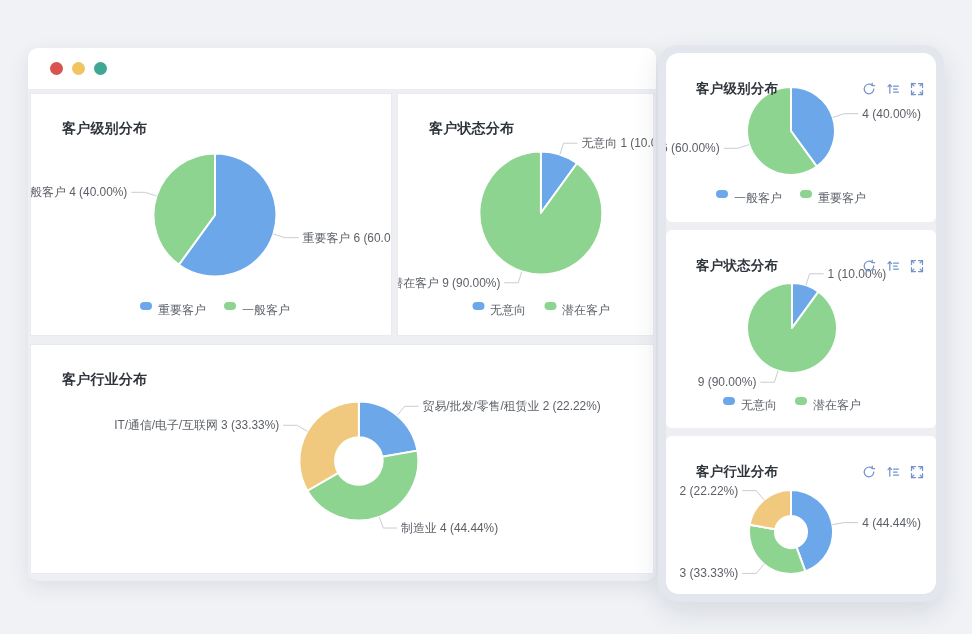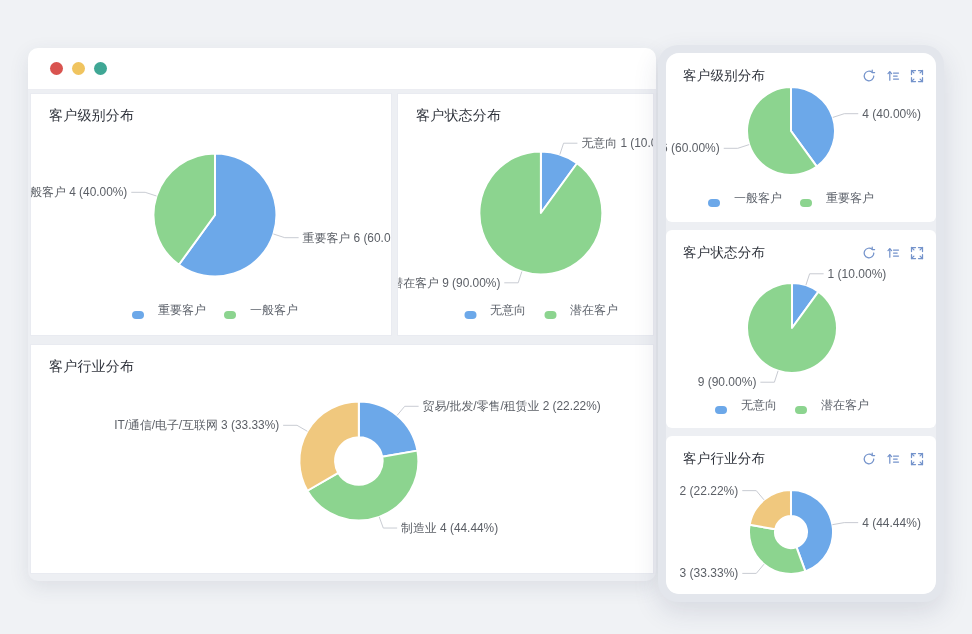--- a/index.html
+++ b/index.html
@@ -23,29 +23,29 @@
   .dot.yellow{background:var(--tl_yellow);}
   .dot.green{background:var(--tl_green);}
   .content{position:relative;height:490px;}
   .panel{
     position:absolute;background:#fff;border:1px solid #e9ebf1;box-sizing:border-box;
   }
   #p-main-level{left:2px;top:3px;width:362px;height:243px;}
   #p-main-status{left:369px;top:3px;width:257px;height:243px;}
   #p-main-industry{left:2px;top:254px;width:624px;height:230px;}
   .panel h3,.spanel h3{
-    margin:3px;font-size:14px;font-weight:400;color:#30343d;letter-spacing:.2px;
+    margin:16px;font-size:14px;font-weight:700;color:#30343d;letter-spacing:.2px;
   }
   .panel h3{position:absolute;left:15px;top:10px;z-index:2;}
   svg.chart{position:absolute;left:0;top:0;width:100%;height:100%;}
   .legend{
     position:absolute;display:flex;gap:18px;align-items:center;z-index:2;
     font-size:12px;color:#5d626b;white-space:nowrap;
   }
-  .legend .li{display:flex;align-items:flex-end;gap:14px;cursor:pointer;}
+  .legend .li{display:flex;align-items:flex-start;gap:6px;cursor:pointer;}
   .legend .mk{width:12px;height:8px;border-radius:4px;flex:0 0 auto;}
   
   .side{
     position:absolute;left:658px;top:45px;width:286px;height:557px;box-sizing:border-box;
     background:#e3e6ec;border-radius:20px;padding:8px;
     box-shadow:0 10px 26px rgba(45,55,90,.13);
   }
   .side-inner{
     height:100%;background:#edeff3;border-radius:13px;overflow:hidden;
     display:flex;flex-direction:column;gap:8px;

